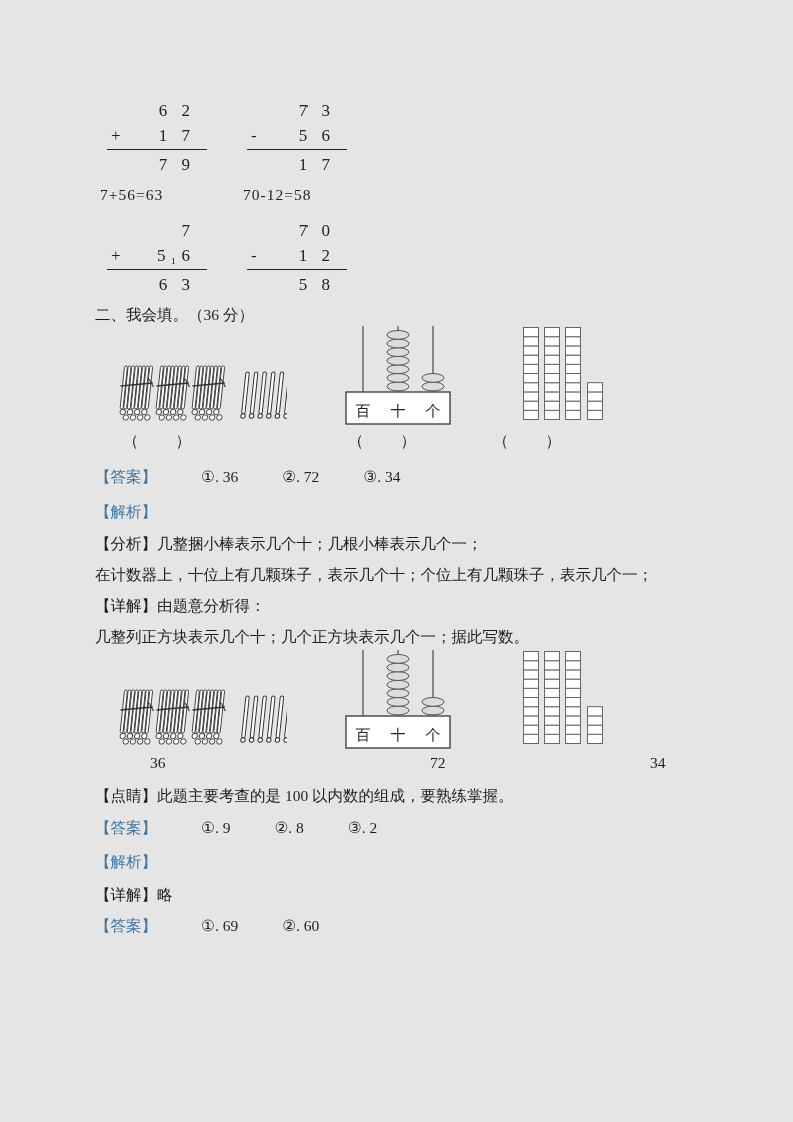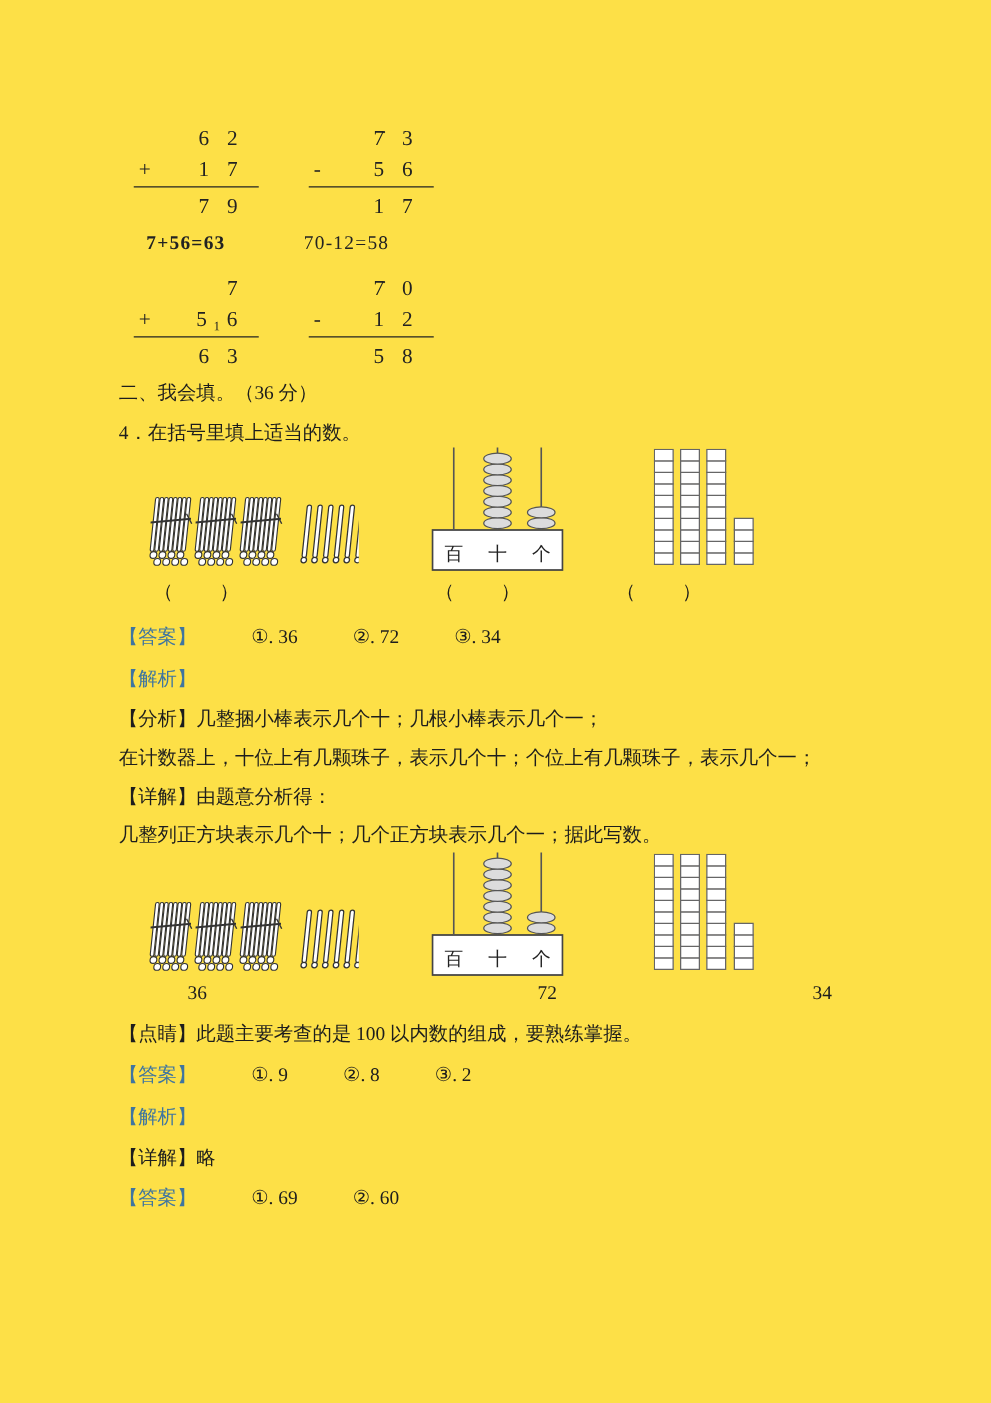--- a/index.html
+++ b/index.html
@@ -1,38 +1,38 @@
 <!DOCTYPE html>
 <html><head>
 <meta charset="utf-8">
 <style>
   html,body{margin:0;padding:0;background:#ffffff;}
   .page{
     position:relative;
     width:793px;height:1122px;
     box-sizing:border-box;
     padding:98px 95px 0 95px;
-    background:#fde047;
+    background:#e5e5e5;
     color:#1d1d1d;
     font-family:"Liberation Serif","DejaVu Serif",serif;
     font-size:15.5px;
     overflow:hidden;
   }
   
   .arith{position:relative;height:202px;}
   .vprob{position:absolute;width:100px;font-size:17px;letter-spacing:5px;line-height:25px;color:#222;}
   .vp1{left:12px;top:0;}
   .vp2{left:152px;top:0;}
   .vp3{left:12px;top:120px;}
   .vp4{left:152px;top:120px;}
   .vtop{text-align:right;padding-right:12px;}
   .vmid{display:flex;justify-content:space-between;border-bottom:1.5px solid #222;padding:0 12px 1px 4px;}
   .vres{text-align:right;padding-right:12px;padding-top:2px;}
   .eq{position:absolute;top:88px;letter-spacing:1px;color:#222;}
-  .eq1{left:22px;font-weight:bold;}
+  .eq1{left:5px;}
   .eq2{left:148px;}
   
   .line{line-height:21px;}
   .heading{margin-top:4px;}
   .q4{margin-top:11px;}
   .ansline{display:flex;align-items:baseline;margin-top:14px;}
   .anslabel{margin-right:44px;white-space:pre;}
   .ansitems{display:flex;gap:44px;}
   .blue{color:#3f75a0;}
   .jiexi{margin-top:13px;}
@@ -93,21 +93,20 @@
       <div class="vtop">7̇ 0</div>
       <div class="vmid">
         <span>-</span>
         <span>1 2</span>
       </div>
       <div class="vres">5 8</div>
     </div>
   </section>
 
   <div class="line heading">二、我会填。（36 分）</div>
-  <div class="line q4">4．在括号里填上适当的数。</div>
 
   <div class="figure">
     <div class="figpart fp-sticks"><svg width="172" height="64" viewBox="0 0 172 64">
           <g transform="skewX(-6)" stroke="#333" fill="#fff">
             <rect x="10.0" y="4" width="2.9" height="43" rx="1.4" stroke-width="0.9"></rect>
             <rect x="13.6" y="4" width="2.9" height="43" rx="1.4" stroke-width="0.9"></rect>
             <rect x="17.2" y="4" width="2.9" height="43" rx="1.4" stroke-width="0.9"></rect>
             <rect x="20.8" y="4" width="2.9" height="43" rx="1.4" stroke-width="0.9"></rect>
             <rect x="24.4" y="4" width="2.9" height="43" rx="1.4" stroke-width="0.9"></rect>
             <rect x="28.0" y="4" width="2.9" height="43" rx="1.4" stroke-width="0.9"></rect>

